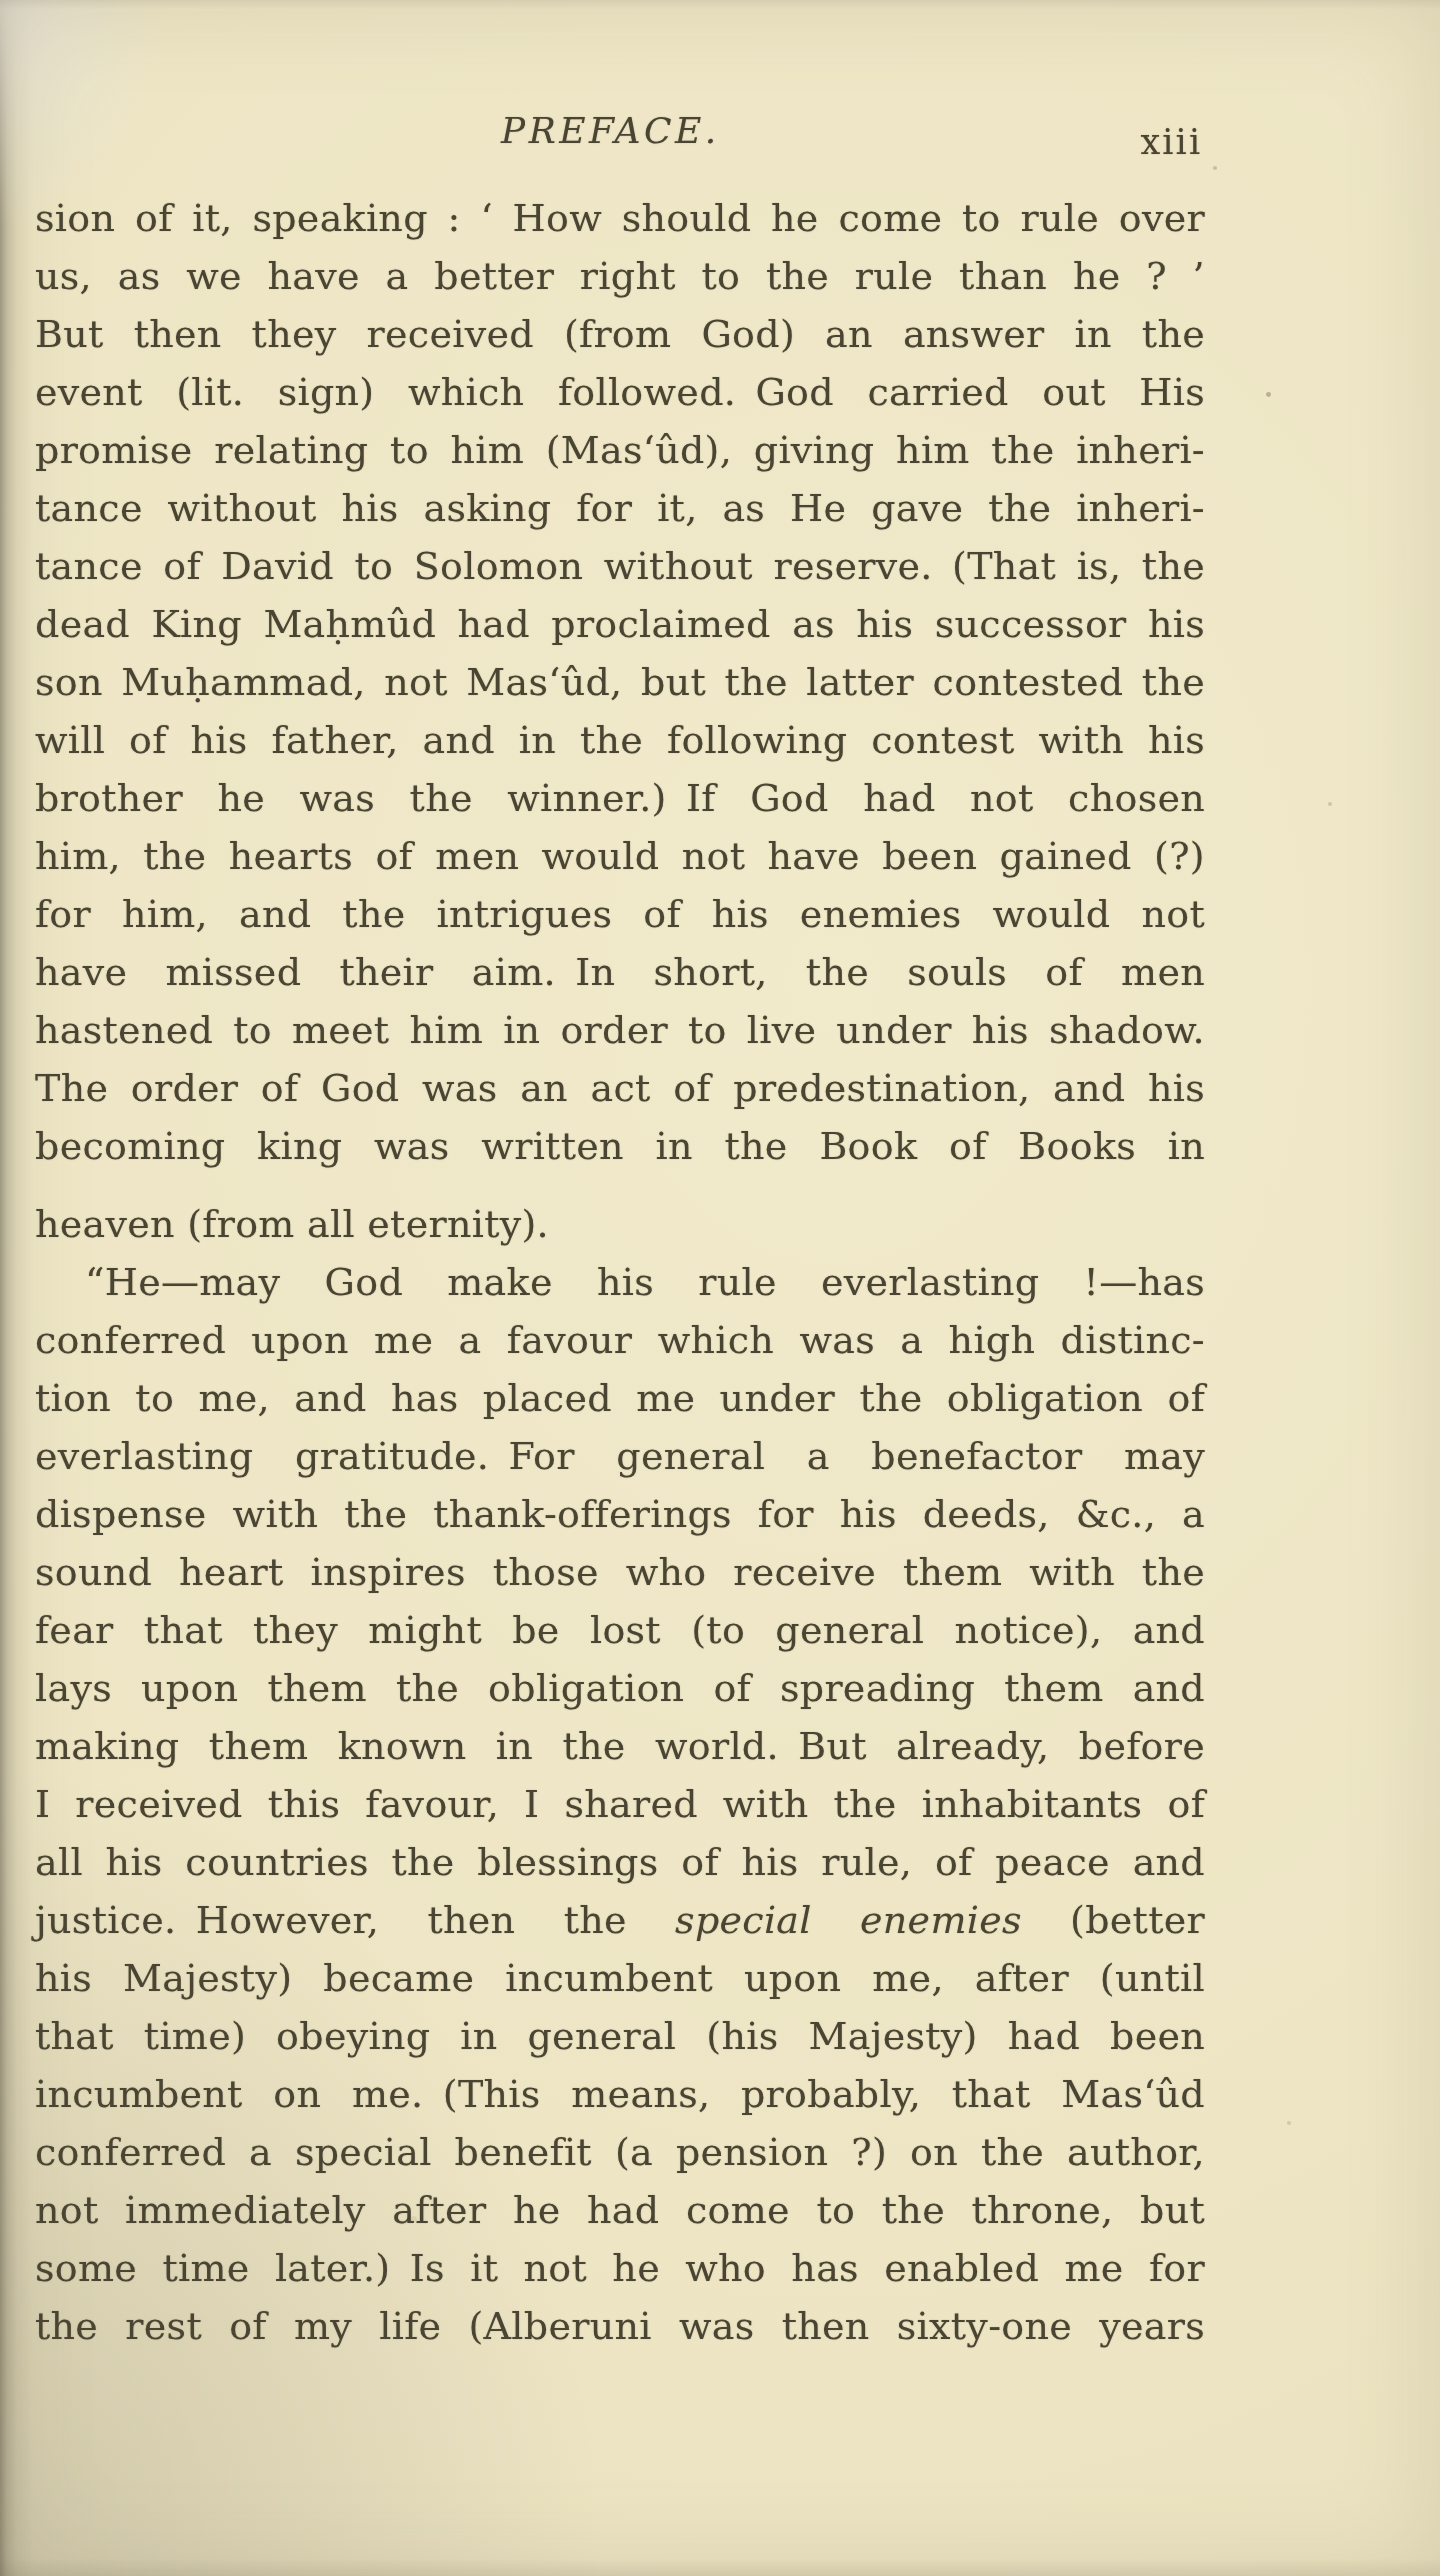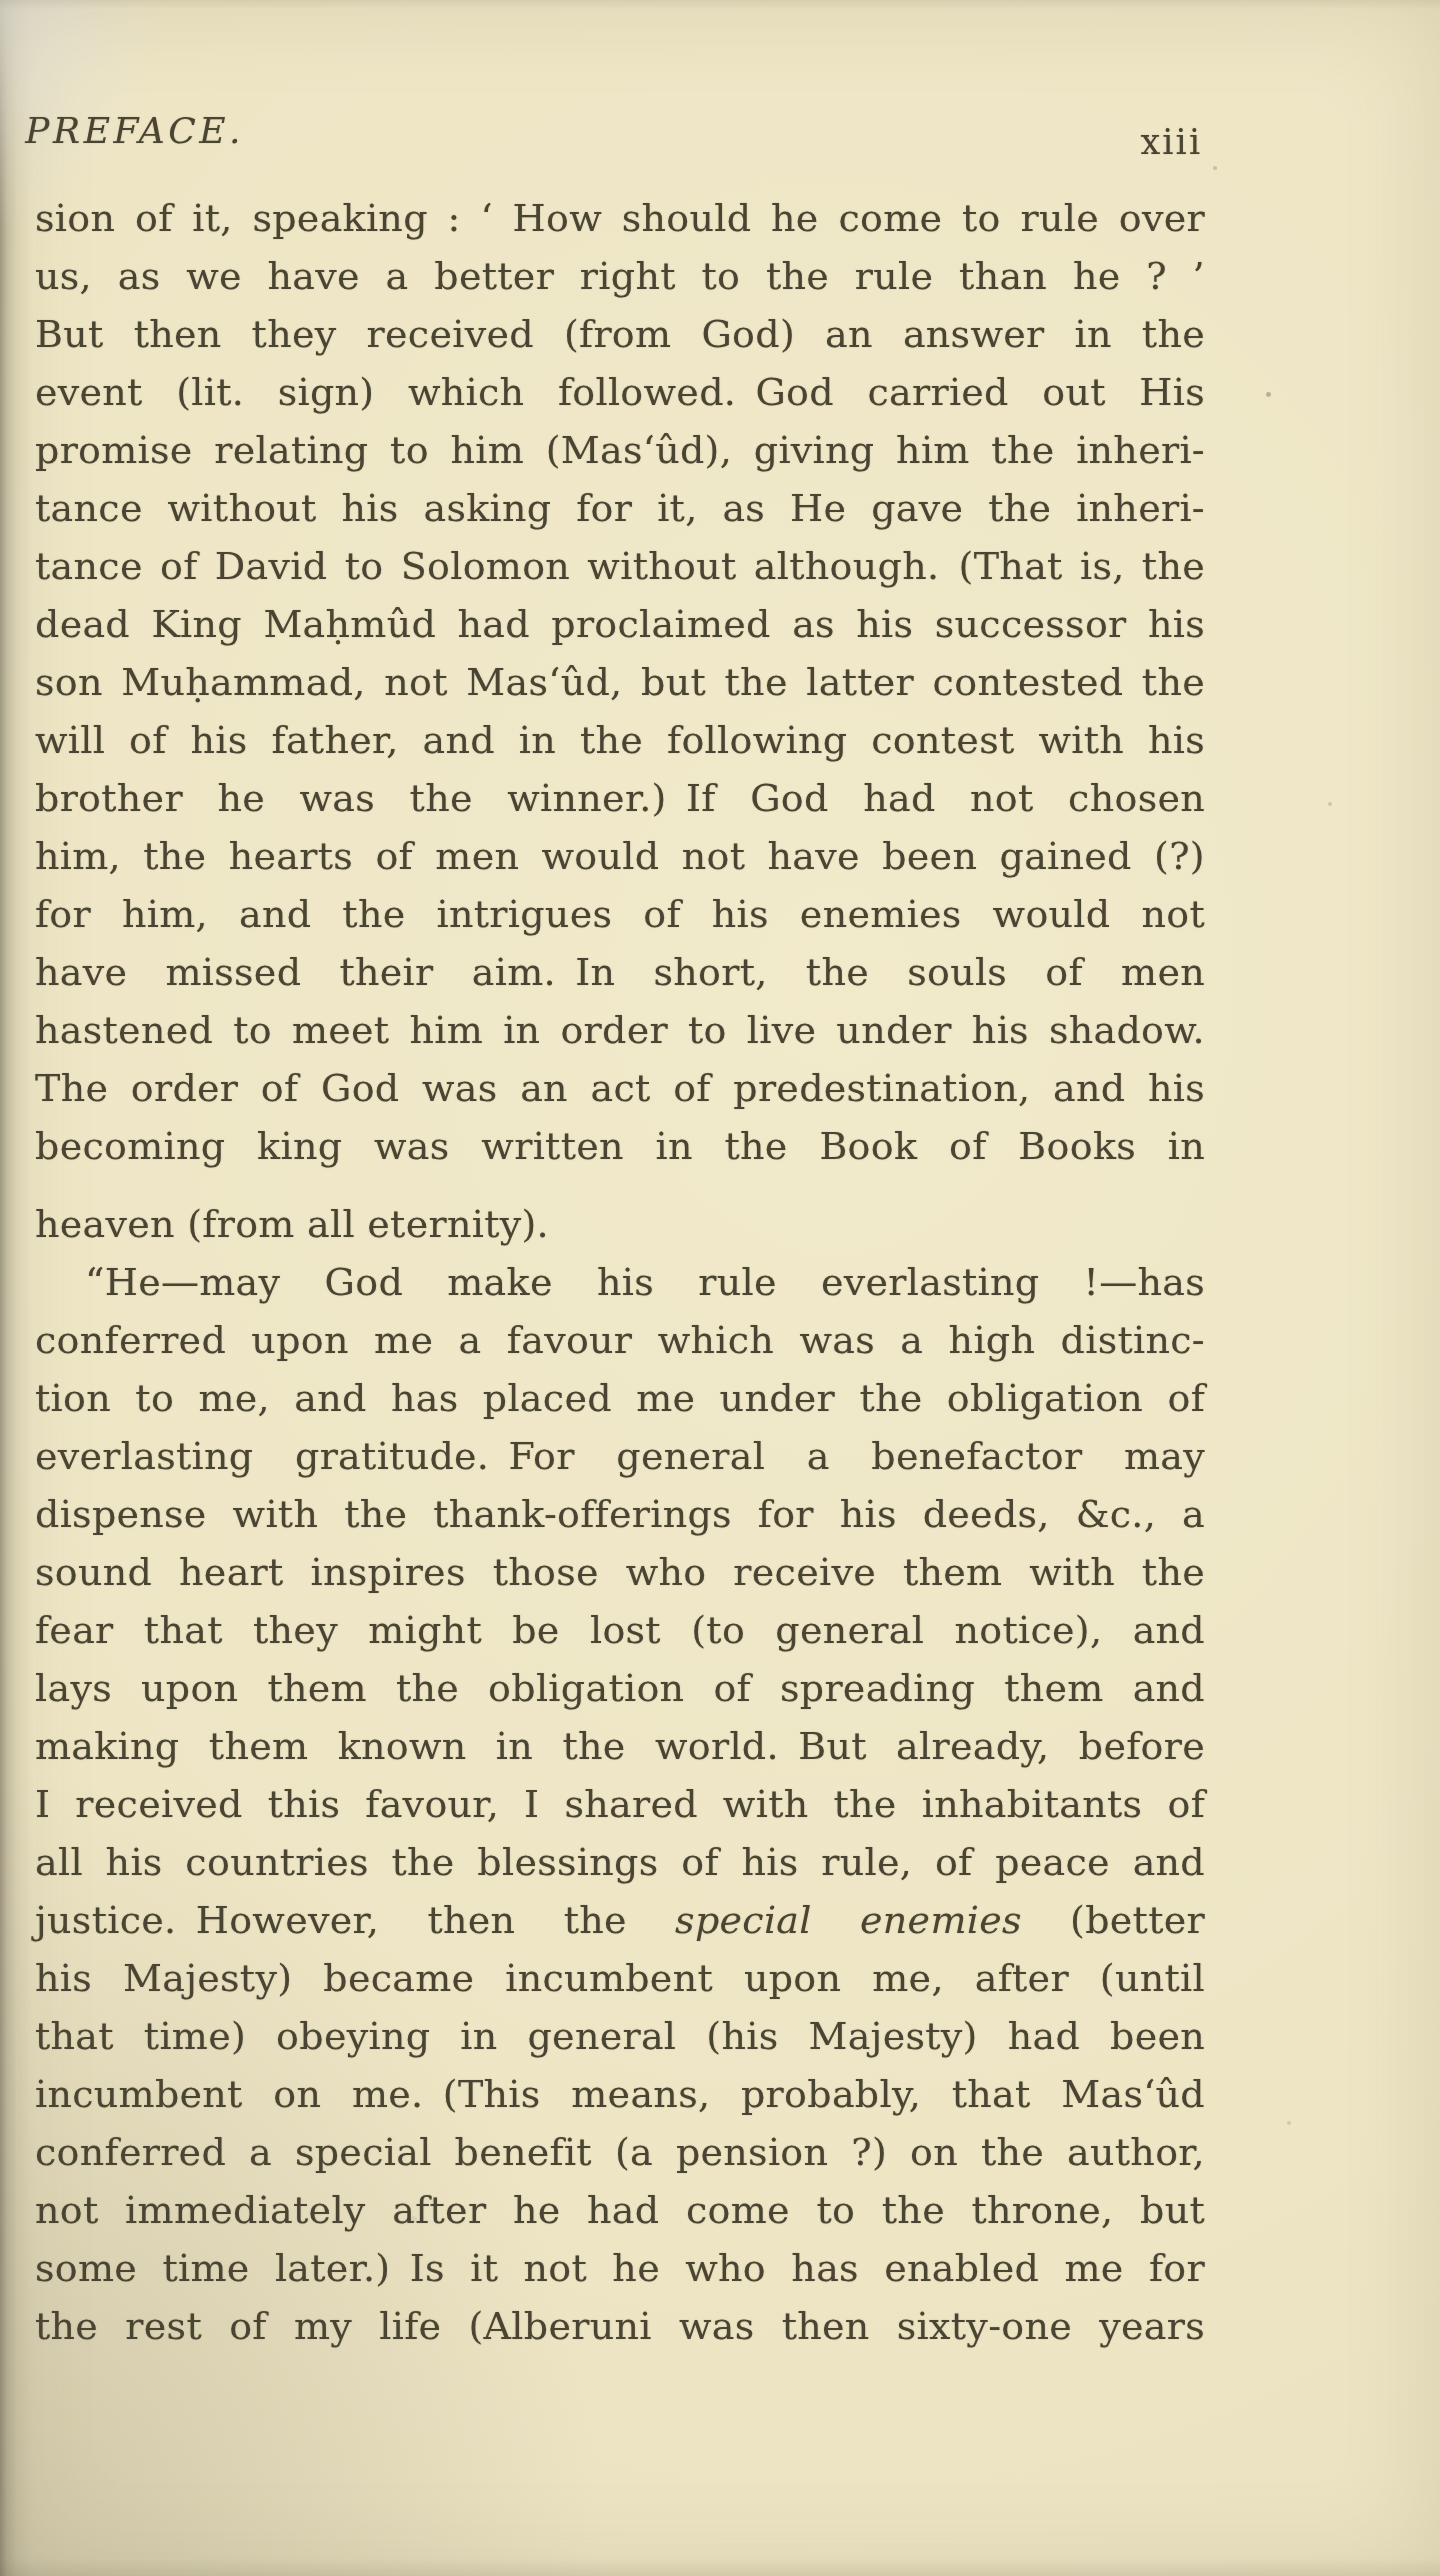--- a/index.html
+++ b/index.html
@@ -42,21 +42,21 @@
   .speck { position: absolute; border-radius: 50%; background: #6a604a; z-index: 1; }
 
   
   .column {
     position: absolute; left: 35px; width: 1170px; z-index: 2;
   }
 
   .page-header { top: 97px; height: 70px; }
   .running-title {
     position: absolute; left: 0; right: 0; top: 0;
-    text-align: left;
+    text-align: center;
     transform: translateX(-9.7px);
     font-style: italic;
     font-size: 36px;
     letter-spacing: 3.5px;
     line-height: 67px;
     text-shadow: 0 0 1.4px rgba(74,69,50,0.35);
   }
   .page-number {
     position: absolute; right: 2.8px; top: 12px;
     font-size: 35px;
@@ -101,21 +101,21 @@
     <div class="page-number">xiii</div>
   </div>
 
   <div class="column body-text" id="body-lines">
       <div class="line">sion of it, speaking : ‘ How should he come to rule over</div>
       <div class="line">us, as we have a better right to the rule than he ? ’</div>
       <div class="line">But then they received (from God) an answer in the</div>
       <div class="line">event (lit. sign) which followed. God carried out His</div>
       <div class="line">promise relating to him (Mas‘ûd), giving him the inheri-</div>
       <div class="line">tance without his asking for it, as He gave the inheri-</div>
-      <div class="line">tance of David to Solomon without although. (That is, the</div>
+      <div class="line">tance of David to Solomon without reserve. (That is, the</div>
       <div class="line">dead King Maḥmûd had proclaimed as his successor his</div>
       <div class="line">son Muḥammad, not Mas‘ûd, but the latter contested the</div>
       <div class="line">will of his father, and in the following contest with his</div>
       <div class="line">brother he was the winner.) If God had not chosen</div>
       <div class="line">him, the hearts of men would not have been gained (?)</div>
       <div class="line">for him, and the intrigues of his enemies would not</div>
       <div class="line">have missed their aim. In short, the souls of men</div>
       <div class="line">hastened to meet him in order to live under his shadow.</div>
       <div class="line">The order of God was an act of predestination, and his</div>
       <div class="line">becoming king was written in the Book of Books in</div>

